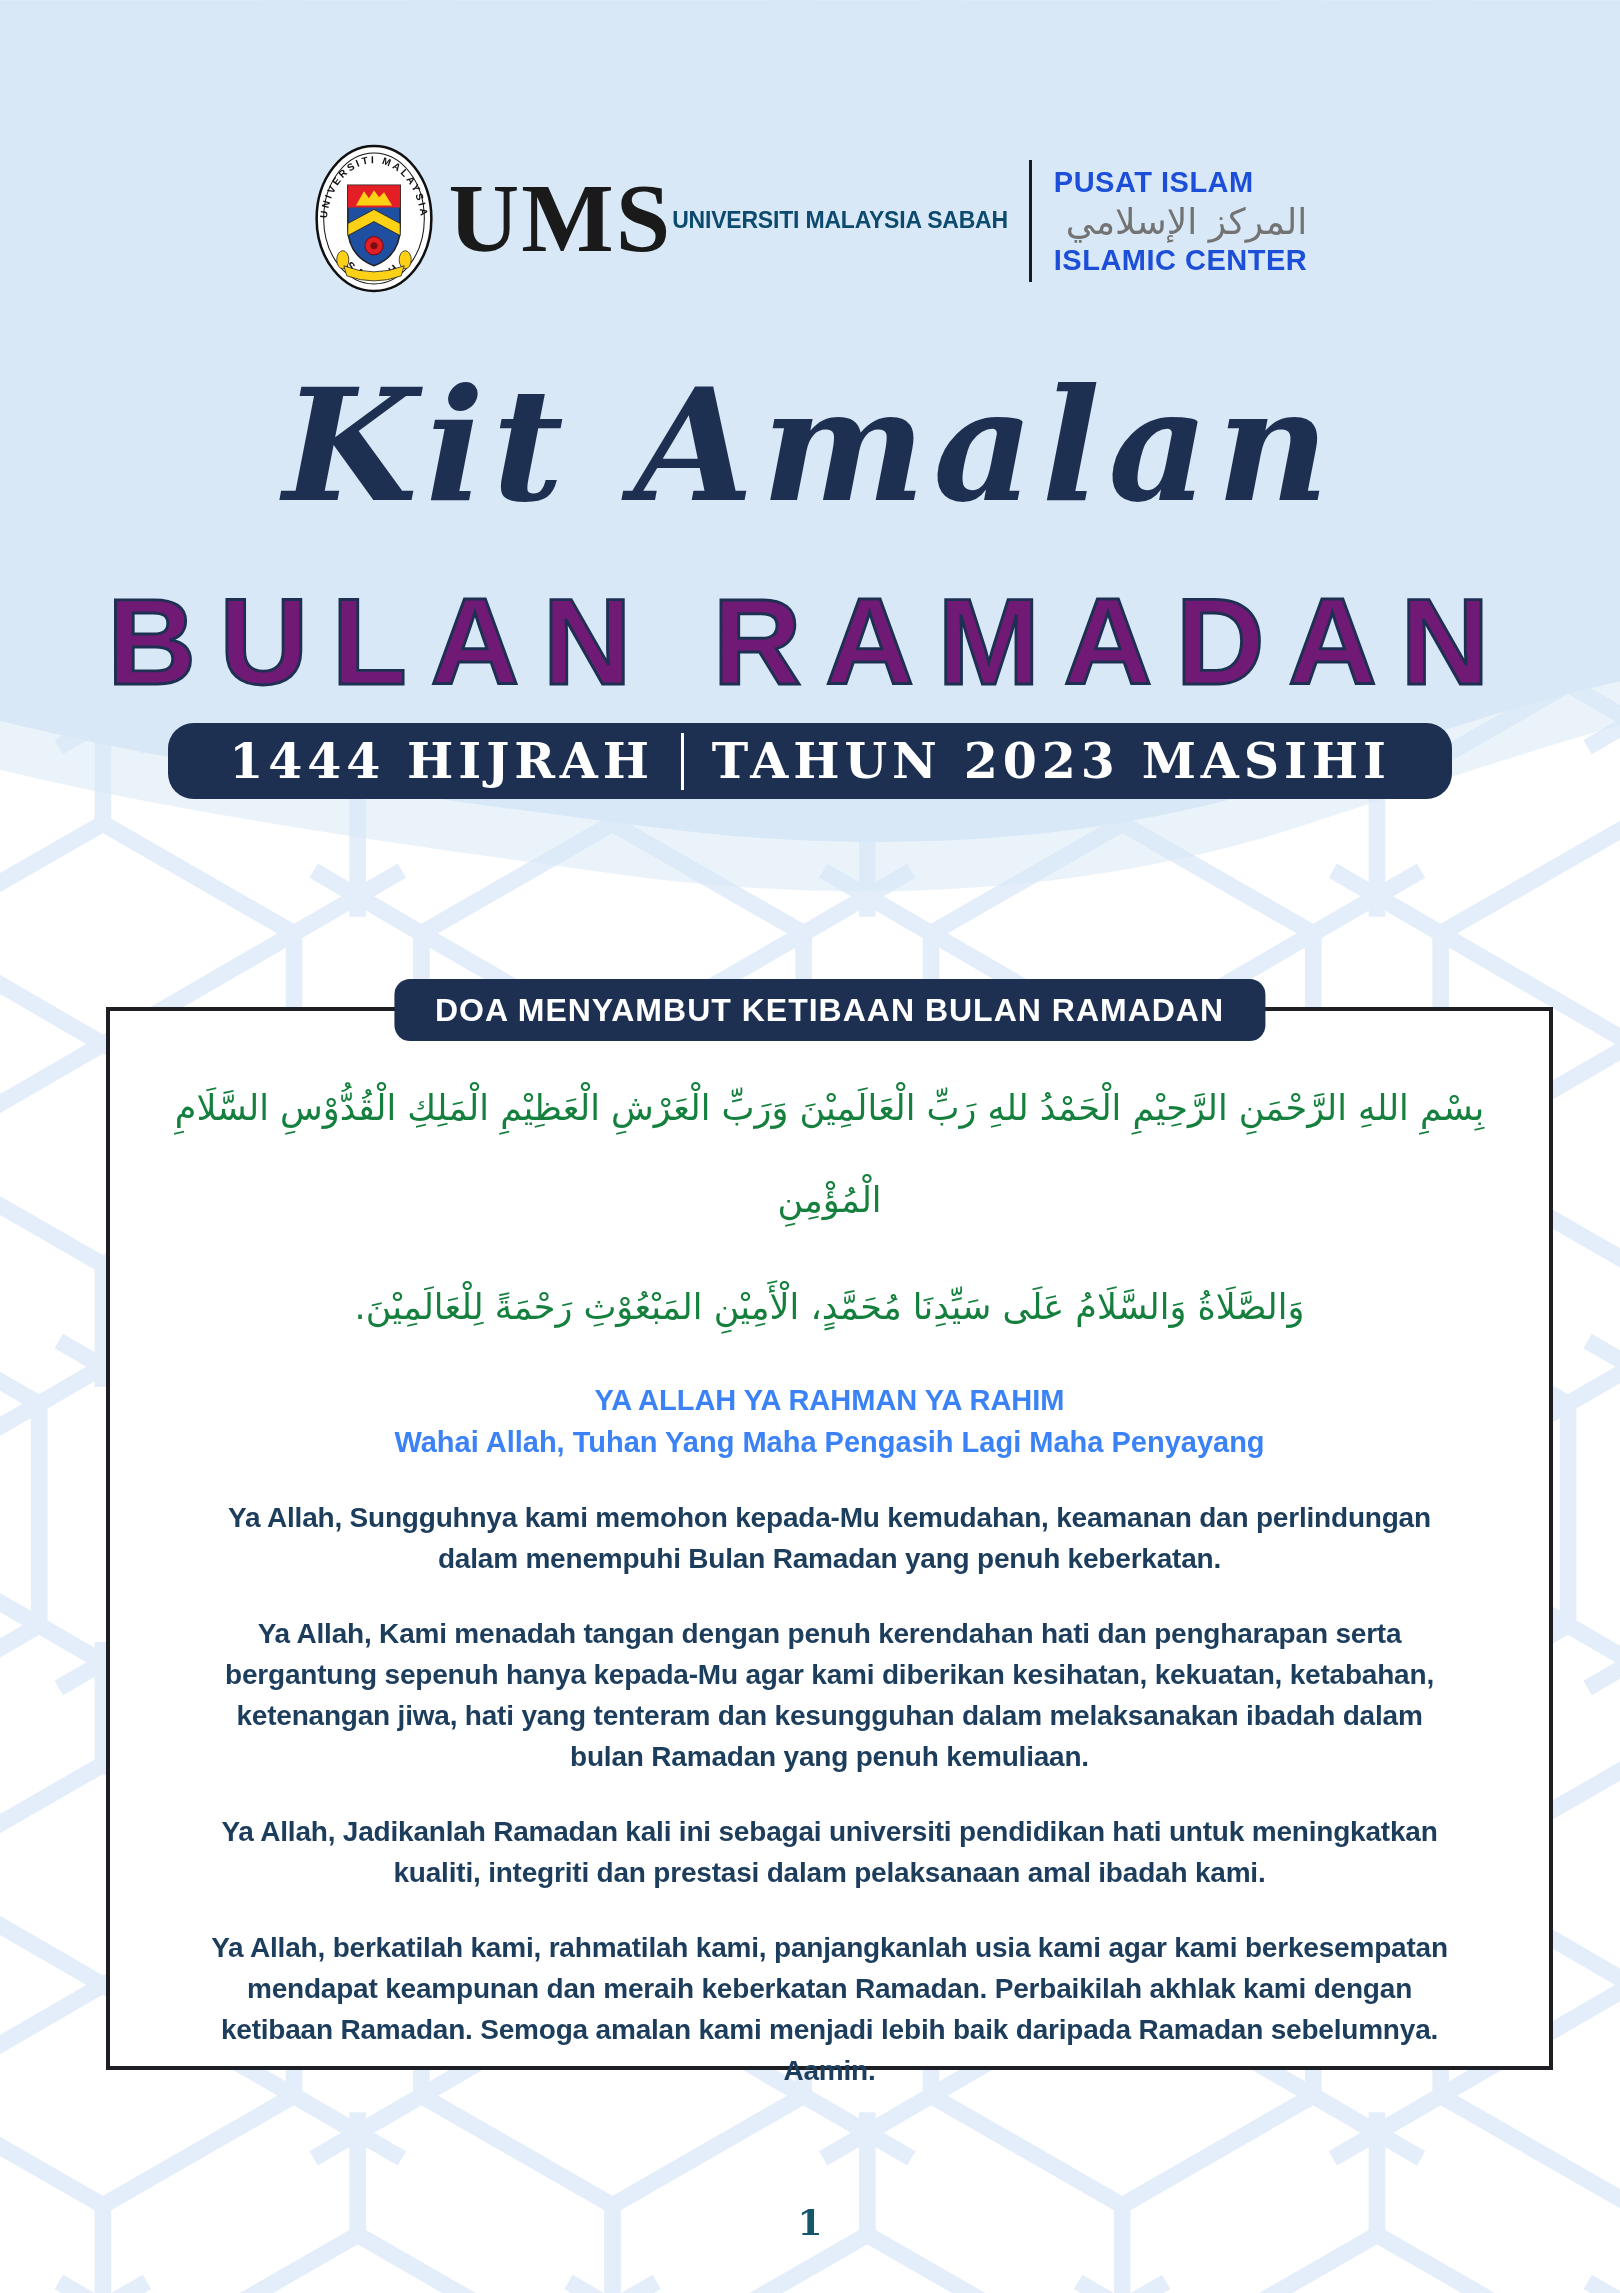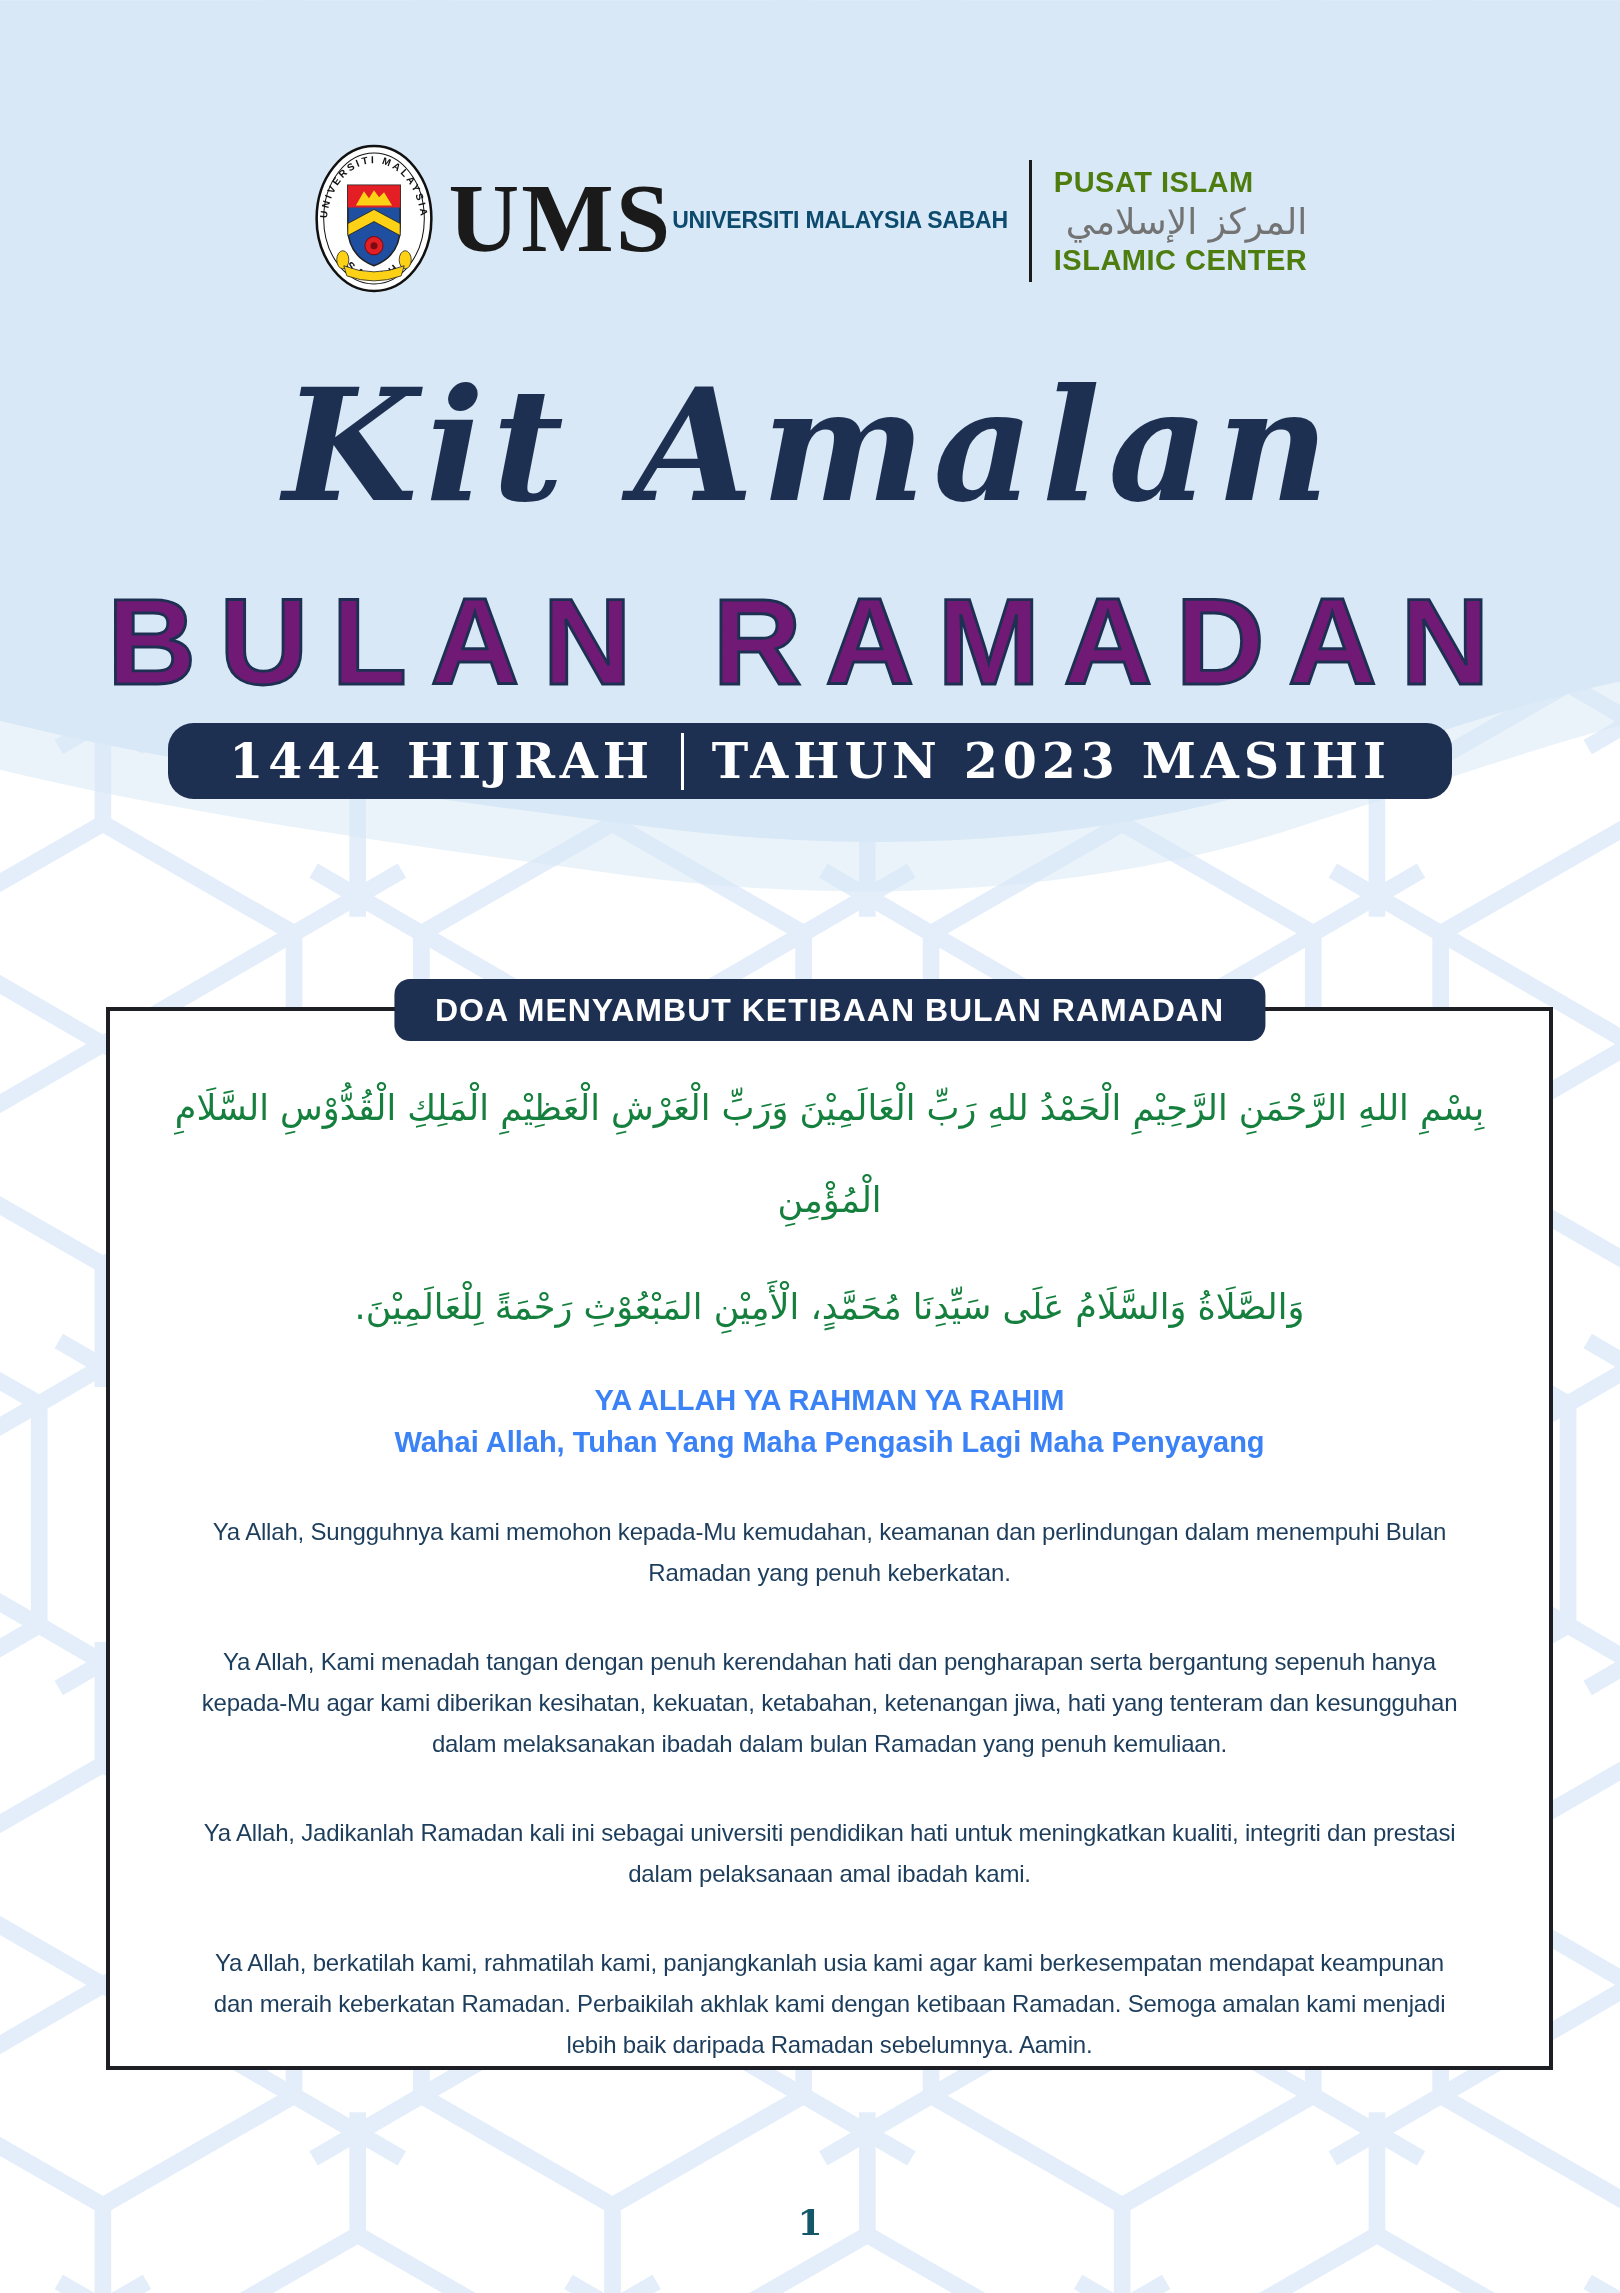--- a/index.html
+++ b/index.html
@@ -10,21 +10,21 @@
   
   .logo-row{position:absolute;top:135px;left:0;width:100%;height:167px;
             display:flex;justify-content:center;align-items:center;gap:13.7px;z-index:3;}
   .crest{width:122px;height:151px;flex:0 0 auto;}
   .ums-block{display:flex;align-items:center;}
   .ums-acronym{font-family:"Liberation Serif",serif;font-weight:bold;font-size:98px;
                line-height:.86;color:#1a1a1a;letter-spacing:2px;}
   .ums-sub{font-size:23px;font-weight:bold;color:#0c4a6e;letter-spacing:-0.2px;margin-top:4.9px;}
   .logo-divider{width:2.9px;height:122px;background:#1a1a1a;margin:5.9px 7.8px 0 7.8px;}
   .unit-block{display:flex;flex-direction:column;justify-content:center;margin-top:5.9px;}
-  .unit-malay,.unit-english{font-size:29px;font-weight:600;color:#4d7c0f;letter-spacing:0.5px;}
+  .unit-malay,.unit-english{font-size:29px;font-weight:600;color:#1d4ed8;letter-spacing:0.5px;}
   .unit-arabic{font-size:36px;color:#737373;line-height:1.15;margin:2px 0 2px 0;
                font-family:"DejaVu Sans",sans-serif;}
 
   
   .title-script{position:absolute;top:353px;left:0;width:100%;text-align:center;z-index:3;
                 font-family:"DejaVu Serif",serif;font-style:italic;font-weight:bold;
                 font-size:155px;line-height:1.2;letter-spacing:7.8px;color:#1d3052;}
   .title-main{position:absolute;top:576px;left:0;width:100%;text-align:center;z-index:3;
               font-family:"Liberation Sans",sans-serif;font-weight:900;font-size:123px;
               letter-spacing:23.5px;color:#701a75;-webkit-text-stroke:2.9px #1d3052;line-height:1.08;}
@@ -41,22 +41,22 @@
   .section-pill{position:absolute;top:-32px;left:50%;transform:translateX(-50%);
                 background:#1d3052;border-radius:15.7px;padding:12.7px 41px;white-space:nowrap;
                 font-weight:800;font-size:32px;letter-spacing:1px;color:#ffffff;z-index:4;}
   .box-inner{padding:29px 55px 0 55px;}
   .arabic{direction:rtl;text-align:center;font-family:"DejaVu Sans",sans-serif;
           color:#15803d;font-size:35px;}
   .arabic .line1{line-height:92px;margin-top:21.6px;}
   .arabic .line2{line-height:92px;margin-top:15.7px;}
   .prayer-h{font-size:29px;line-height:42px;font-weight:700;color:#3b82f6;text-align:center;}
   .prayer-h.first{margin-top:25.5px;}
-  .para{font-size:24px;line-height:41px;font-weight:400;color:#1d3d5c;text-align:center;
-        letter-spacing:-0.2px;margin:48px auto 0 auto;max-width:1264px;}
+  .para{font-size:28px;line-height:41px;font-weight:700;color:#1d3d5c;text-align:center;
+        letter-spacing:-0.2px;margin:34px auto 0 auto;max-width:1264px;}
 
   
   .page-footer{position:absolute;top:2201px;left:0;width:100%;text-align:center;z-index:3;
                font-family:"DejaVu Serif",serif;font-weight:bold;font-size:36px;color:#14576a;}
 </style>
 </head>
 <body>
 
 <svg class="bg-svg" viewBox="0 0 1653 2340" xmlns="http://www.w3.org/2000/svg" aria-hidden="true">
   <defs>

